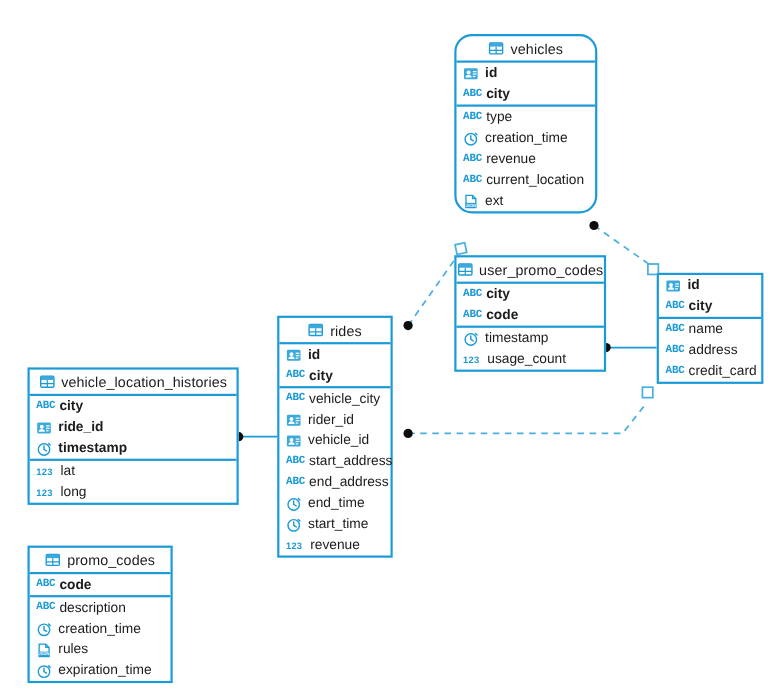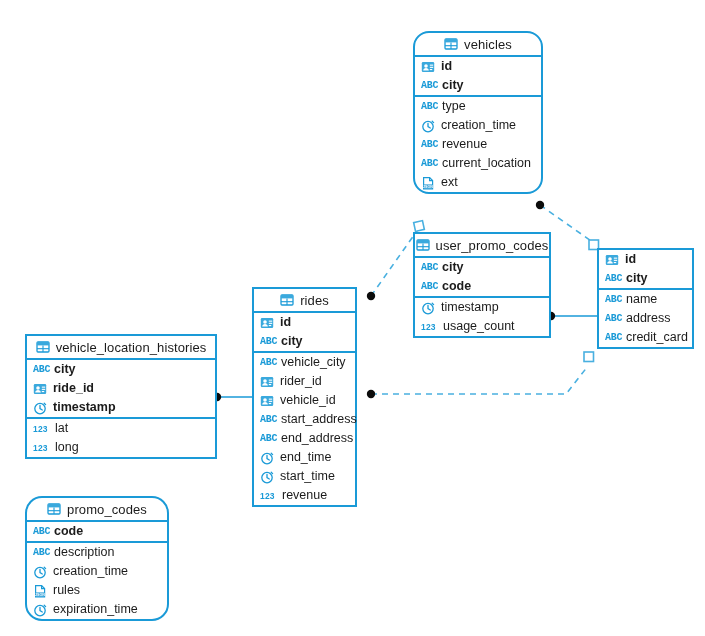--- a/index.html
+++ b/index.html
@@ -388,21 +388,21 @@
         <span class="ico-num">123</span>
         <span class="rowlabel">lat</span>
       </div>
       <div class="row">
         <span class="ico-num">123</span>
         <span class="rowlabel">long</span>
       </div>
     </div>
   </div>
 
-  <div class="table" style="left:25px;top:496px;width:144px;border-radius:17px;">
+  <div class="table" style="left:25px;top:496px;width:132px;">
     <div class="tbl-header">
       <span class="ico">
         <svg viewBox="0 0 14 14">
             <rect x="1" y="2" width="12" height="10" rx="1" fill="#ffffff" stroke="#1a9ad7" stroke-width="1.3"></rect>
             <rect x="1" y="2" width="12" height="3.4" fill="#3aa9dd"></rect>
             <line x1="7" y1="5.4" x2="7" y2="12" stroke="#1a9ad7" stroke-width="1.1"></line>
             <line x1="1" y1="8.7" x2="13" y2="8.7" stroke="#1a9ad7" stroke-width="1.1"></line>
           </svg>
       </span>
       <span class="tbl-title">promo_codes</span>

